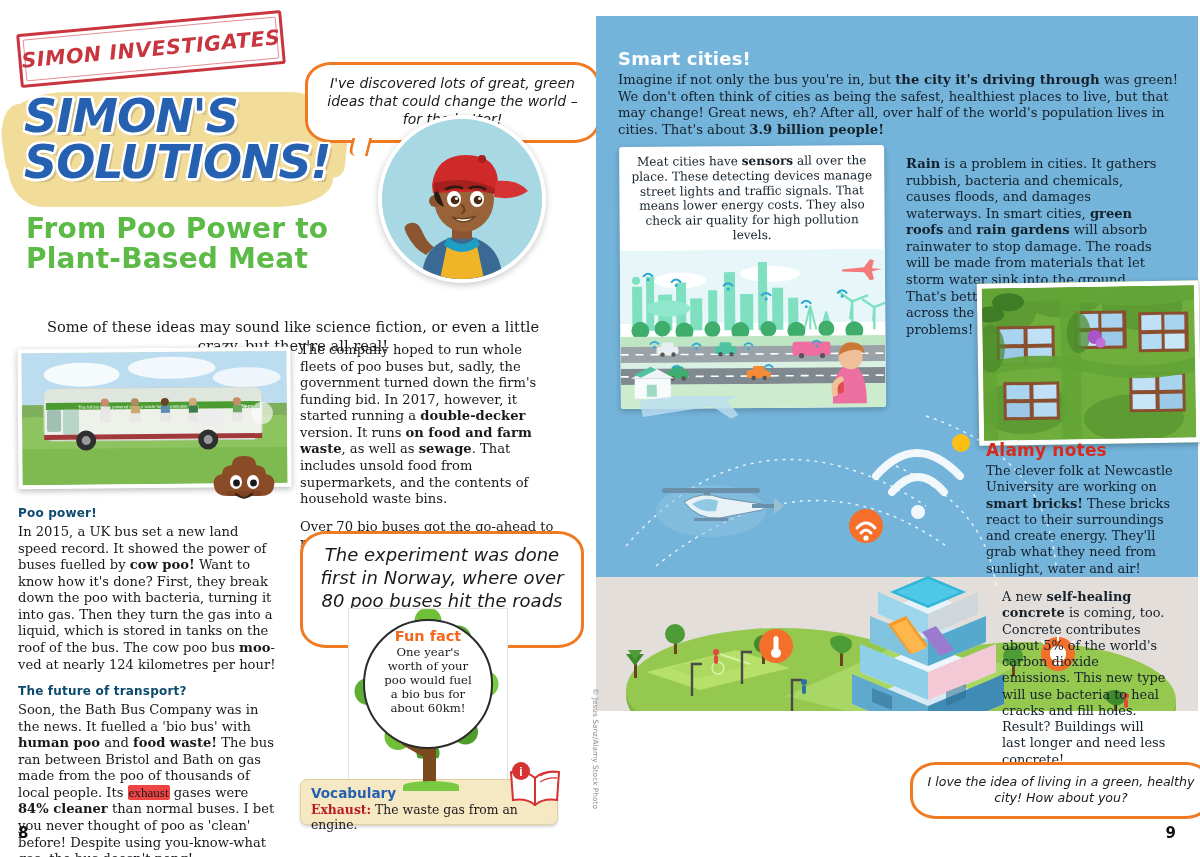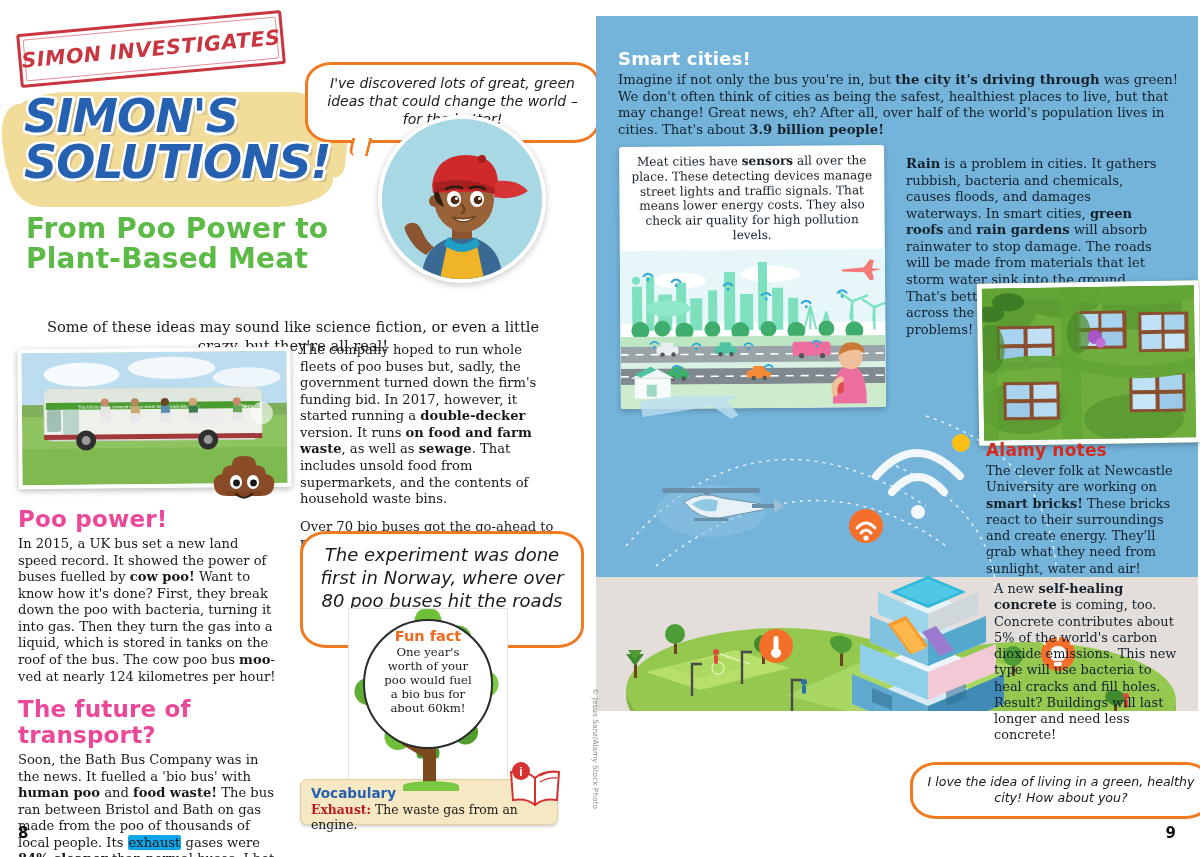--- a/index.html
+++ b/index.html
@@ -100,28 +100,28 @@
     transform:rotate(-0.5deg);overflow:hidden;
   }
   .poo-emoji{position:absolute;left:212px;top:452px;width:64px;height:62px;z-index:4;}
 
   
   .col-left{position:absolute;left:18px;top:506px;width:262px;}
   .col-mid{position:absolute;left:300px;top:342px;width:260px;}
 
   h3.green{
     font-family:"DejaVu Sans", sans-serif;font-weight:bold;
-    color:#ec4899;font-size:23px;margin:0 0 4px;letter-spacing:.2px;
+    color:#0c4a6e;font-size:12px;margin:0 0 4px;letter-spacing:.2px;
   }
   p.body{
     font-family:"DejaVu Serif", serif;font-size:13.1px;line-height:1.265;
     color:#17191c;margin:0 0 11px;text-align:left;
   }
   p.body b{font-weight:bold;}
-  .hl{background:#0ea5e9;padding:0 1px;border-radius:2px;}
+  .hl{background:#ef4444;padding:0 1px;border-radius:2px;font-family:Liberation Serif, serif;}
 
   .bubble-mid{
     left:300px;top:531px;width:258px;padding:9px 10px 10px;font-size:18px;
     position:absolute;
   }
 
   
   .treebox{
     position:absolute;left:348px;top:608px;width:158px;height:193px;
     background:#fff;border:1px solid #e3e3e3;overflow:hidden;text-decoration:underline;
@@ -221,21 +221,21 @@
   
   .photo-green{
     position:absolute;left:978px;top:282px;width:212px;height:152px;
     background:#6aa33a;border:5px solid #fff;box-shadow:0 2px 6px rgba(0,0,0,.3);
     transform:rotate(-.9deg);overflow:hidden;z-index:6;
   }
 
   .casenotes{position:absolute;left:986px;top:440px;width:200px;z-index:6;}
   .casenotes p{font-family:"DejaVu Serif", serif;font-size:12.9px;line-height:1.26;color:#14202a;margin:0;}
   .concrete{position:absolute;left:986px;top:573px;width:200px;z-index:6;}
-  .concrete p{font-family:"DejaVu Serif", serif;font-size:12.9px;line-height:1.26;color:#14202a;margin:8px;}
+  .concrete p{font-family:"DejaVu Serif", serif;font-size:12.9px;line-height:1.26;color:#14202a;margin:16px;}
 
   .sun-dot{position:absolute;left:952px;top:434px;width:18px;height:18px;border-radius:50%;background:#fcbf16;z-index:6;}
 
   .bubble-bottom{
     position:absolute;left:910px;top:762px;width:272px;padding:9px 12px 10px;
     font-size:12.6px;z-index:9;
   }
 
   .credit{
     position:absolute;left:600px;top:688px;

